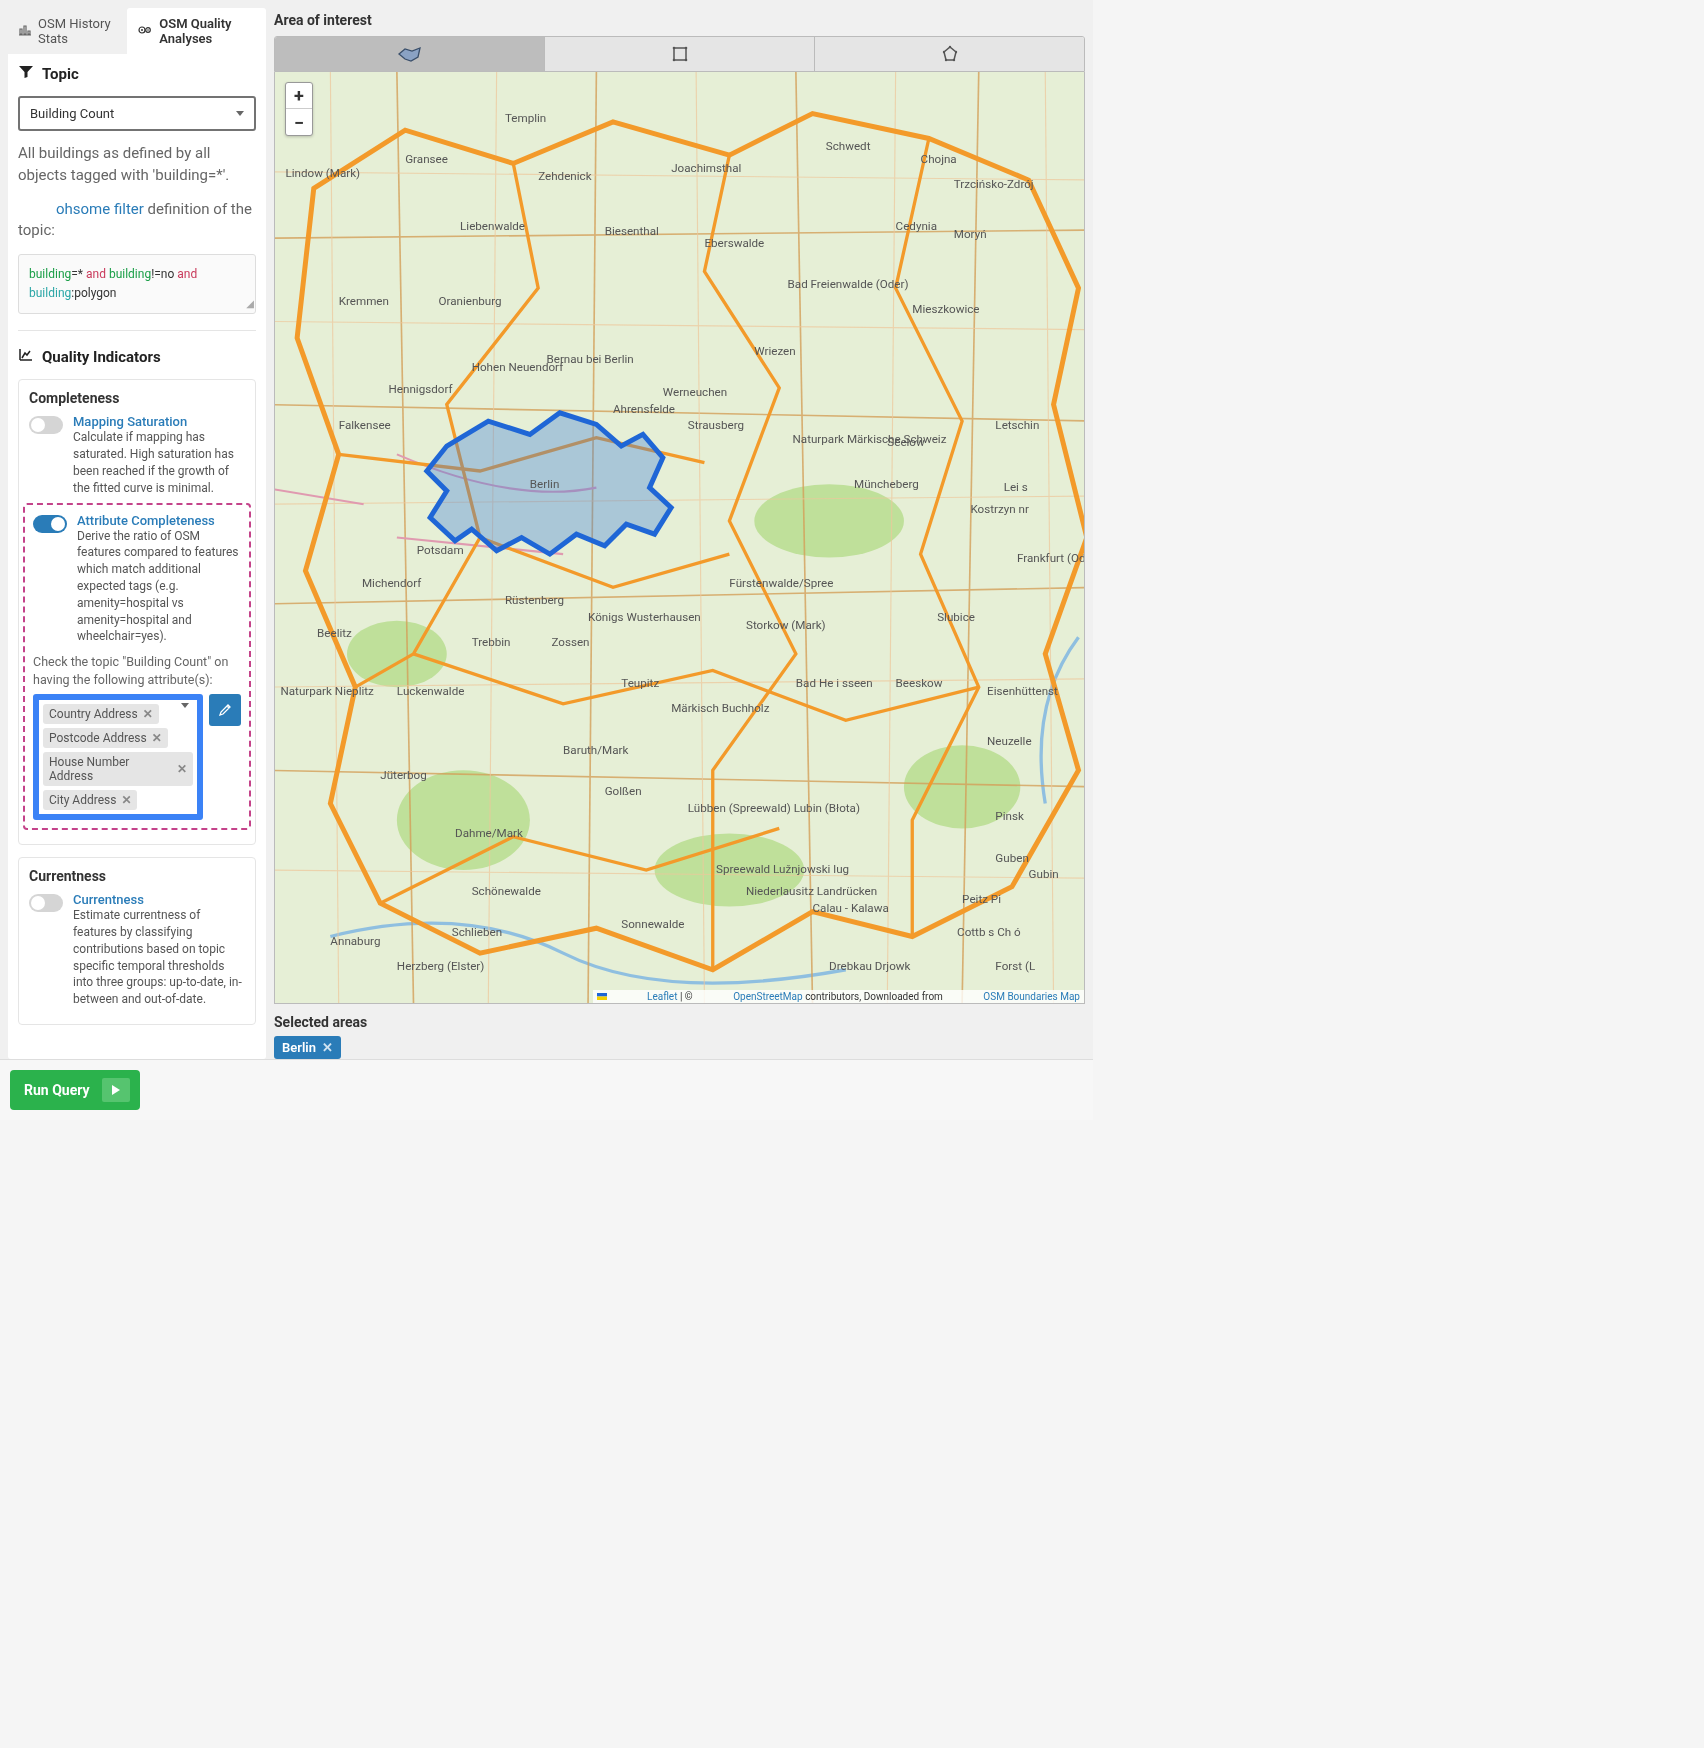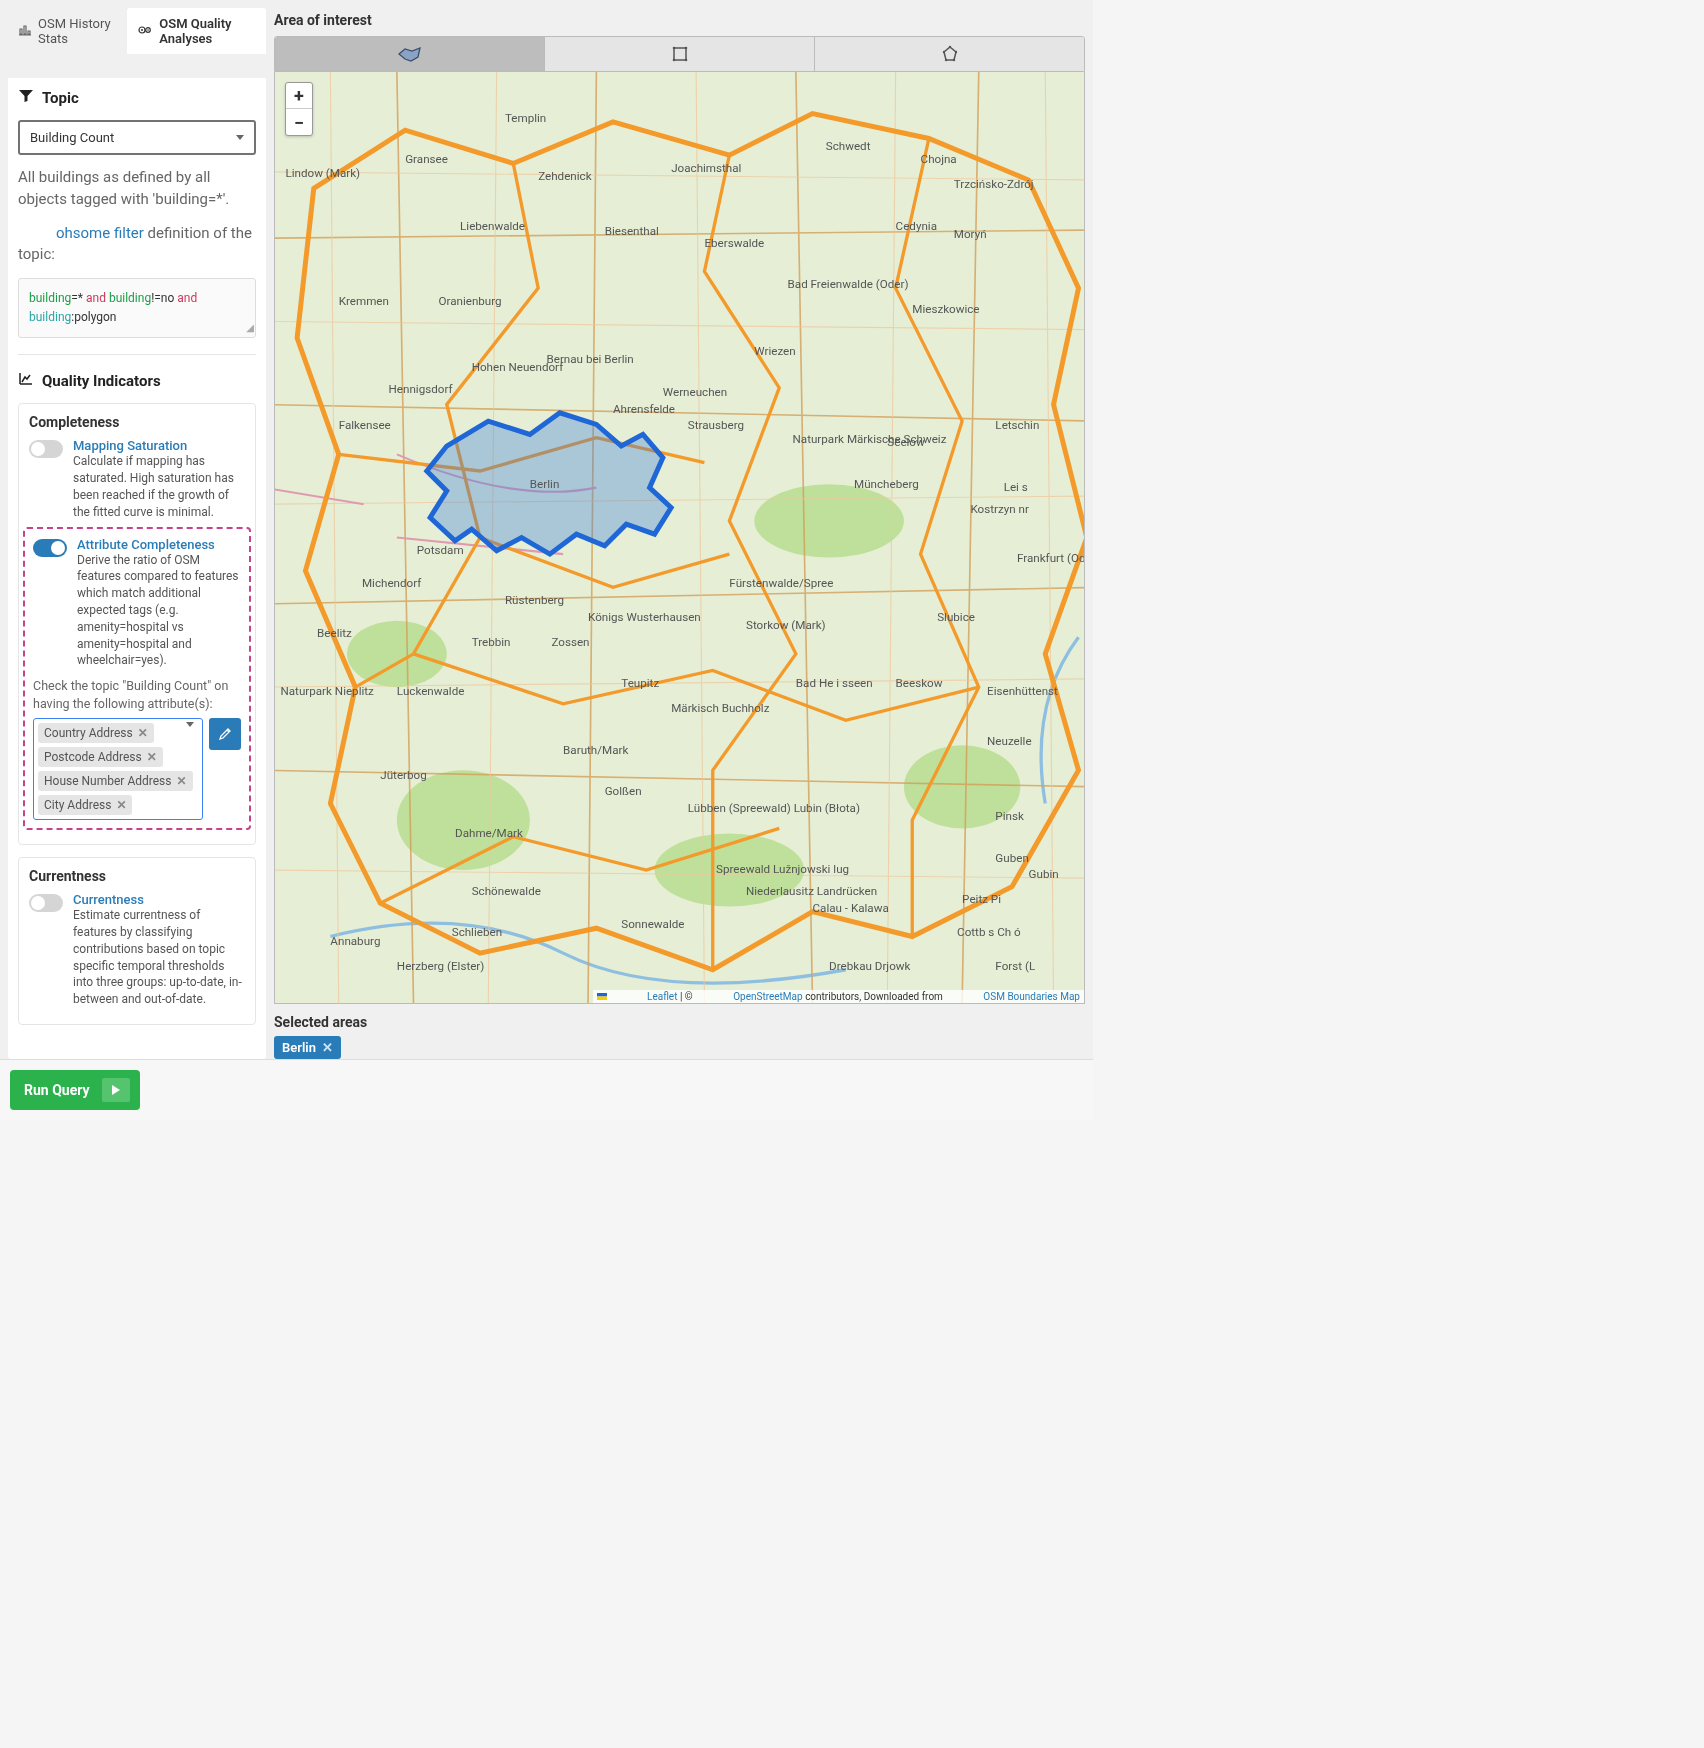--- a/index.html
+++ b/index.html
@@ -1,19 +1,19 @@
 <!DOCTYPE html>
 <html><head>
 <meta charset="utf-8">
 <style>
 * { box-sizing: border-box; margin: 0; padding: 0; font-family: -apple-system, BlinkMacSystemFont, "Segoe UI", Roboto, "Helvetica Neue", Arial, sans-serif; }
 body { background: #f5f5f5; font-size: 14px; color: #333; }
 .app { display: flex; flex-direction: column; width: 1093px; height: 1120px; background: #f0f0f0; }
 .main { display: flex; flex: 1; gap: 8px; padding: 8px 8px 0 8px; overflow: hidden; }
-.sidebar { width: 258px; display: flex; flex-direction: column; gap: 24px; }
+.sidebar { width: 258px; display: flex; flex-direction: column; }
 .tabs { display: flex; }
 .tab { padding: 8px 10px; font-size: 13px; color: #555; cursor: pointer; display: flex; align-items: center; gap: 6px; border-radius: 3px 3px 0 0; }
 .tab.active { background: #fff; color: #333; font-weight: 600; }
 .sidebar-body { flex: 1; background: #fff; border-radius: 0 0 3px 3px; padding: 10px; overflow-y: auto; display: flex; flex-direction: column; gap: 12px; }
 .section-title { display: flex; align-items: center; gap: 8px; font-weight: 700; font-size: 15px; color: #222; }
 .select-box { border: 2px solid #737373; border-radius: 3px; padding: 8px 10px; font-size: 13px; display: flex; justify-content: space-between; align-items: center; cursor: pointer; text-align: center; }
 .caret-down { width: 0; height: 0; border-left: 4px solid transparent; border-right: 4px solid transparent; border-top: 5px solid #666; }
 .help-text { font-size: 15px; color: #666; line-height: 1.45; }
 .link { color: #2a7cb8; cursor: pointer; margin-left: 38px; }
 .code-box { border: 1px solid #ddd; border-radius: 3px; padding: 10px; font-family: Menlo, Monaco, Consolas, monospace; font-size: 12px; line-height: 1.6; background: #fafafa; position: relative; min-height: 58px; }
@@ -28,21 +28,21 @@
 .toggle { width: 34px; height: 18px; border-radius: 10px; background: #d5d5d5; position: relative; flex-shrink: 0; cursor: pointer; margin-top: 2px; }
 .toggle::after { content: ""; width: 14px; height: 14px; border-radius: 50%; background: #fff; position: absolute; top: 2px; left: 2px; transition: left 0.15s; }
 .toggle.on { background: #2a7cb8; }
 .toggle.on::after { left: 18px; }
 .ind-body { flex: 1; }
 .ind-title { color: #2a7cb8; font-size: 13px; font-weight: 500; }
 .ind-desc { font-size: 12px; color: #555; line-height: 1.4; }
 .highlight-box { border: 2px dashed #c4438a; border-radius: 4px; padding: 8px; margin: 4px -6px; }
 .attr-prompt { font-size: 12.5px; color: #666; margin: 8px 0 6px; line-height: 1.4; }
 .attr-row { display: flex; gap: 6px; }
-.attr-select { flex: 1; border: 1px solid #3b82f6; border-radius: 3px; padding: 4px; display: flex; flex-wrap: wrap; gap: 4px; align-items: flex-start; min-height: 32px; }
+.attr-select { flex: 1; border: 6px solid #3b82f6; border-radius: 3px; padding: 4px; display: flex; flex-wrap: wrap; gap: 4px; align-items: flex-start; min-height: 32px; }
 .chip { background: #e5e5e5; border-radius: 3px; padding: 3px 6px; font-size: 12px; color: #555; display: inline-flex; align-items: center; gap: 5px; }
 .chip-x { color: #888; cursor: pointer; font-weight: bold; }
 .edit-btn { width: 32px; height: 32px; background: #2a7cb8; border-radius: 3px; display: flex; align-items: center; justify-content: center; color: #fff; cursor: pointer; flex-shrink: 0; }
 .content { flex: 1; display: flex; flex-direction: column; }
 .aoi-title { font-weight: 700; font-size: 14px; padding: 4px 0 8px; }
 .map-tabs { display: flex; height: 36px; border: 1px solid #bbb; border-radius: 3px 3px 0 0; overflow: hidden; }
 .map-tab { flex: 1; display: flex; align-items: center; justify-content: center; background: #e5e5e5; cursor: pointer; border-right: 1px solid #bbb; }
 .map-tab:last-child { border-right: none; }
 .map-tab.active { background: #bdbdbd; }
 .map-wrap { position: relative; flex: 1; border: 1px solid #bbb; border-top: none; min-height: 550px; overflow: hidden; background: #d9e8c3; }

